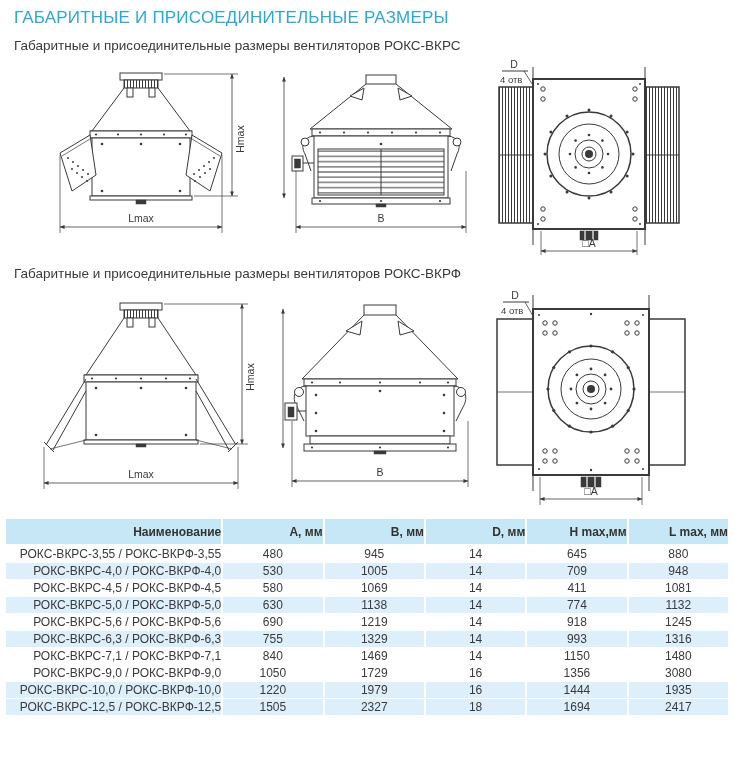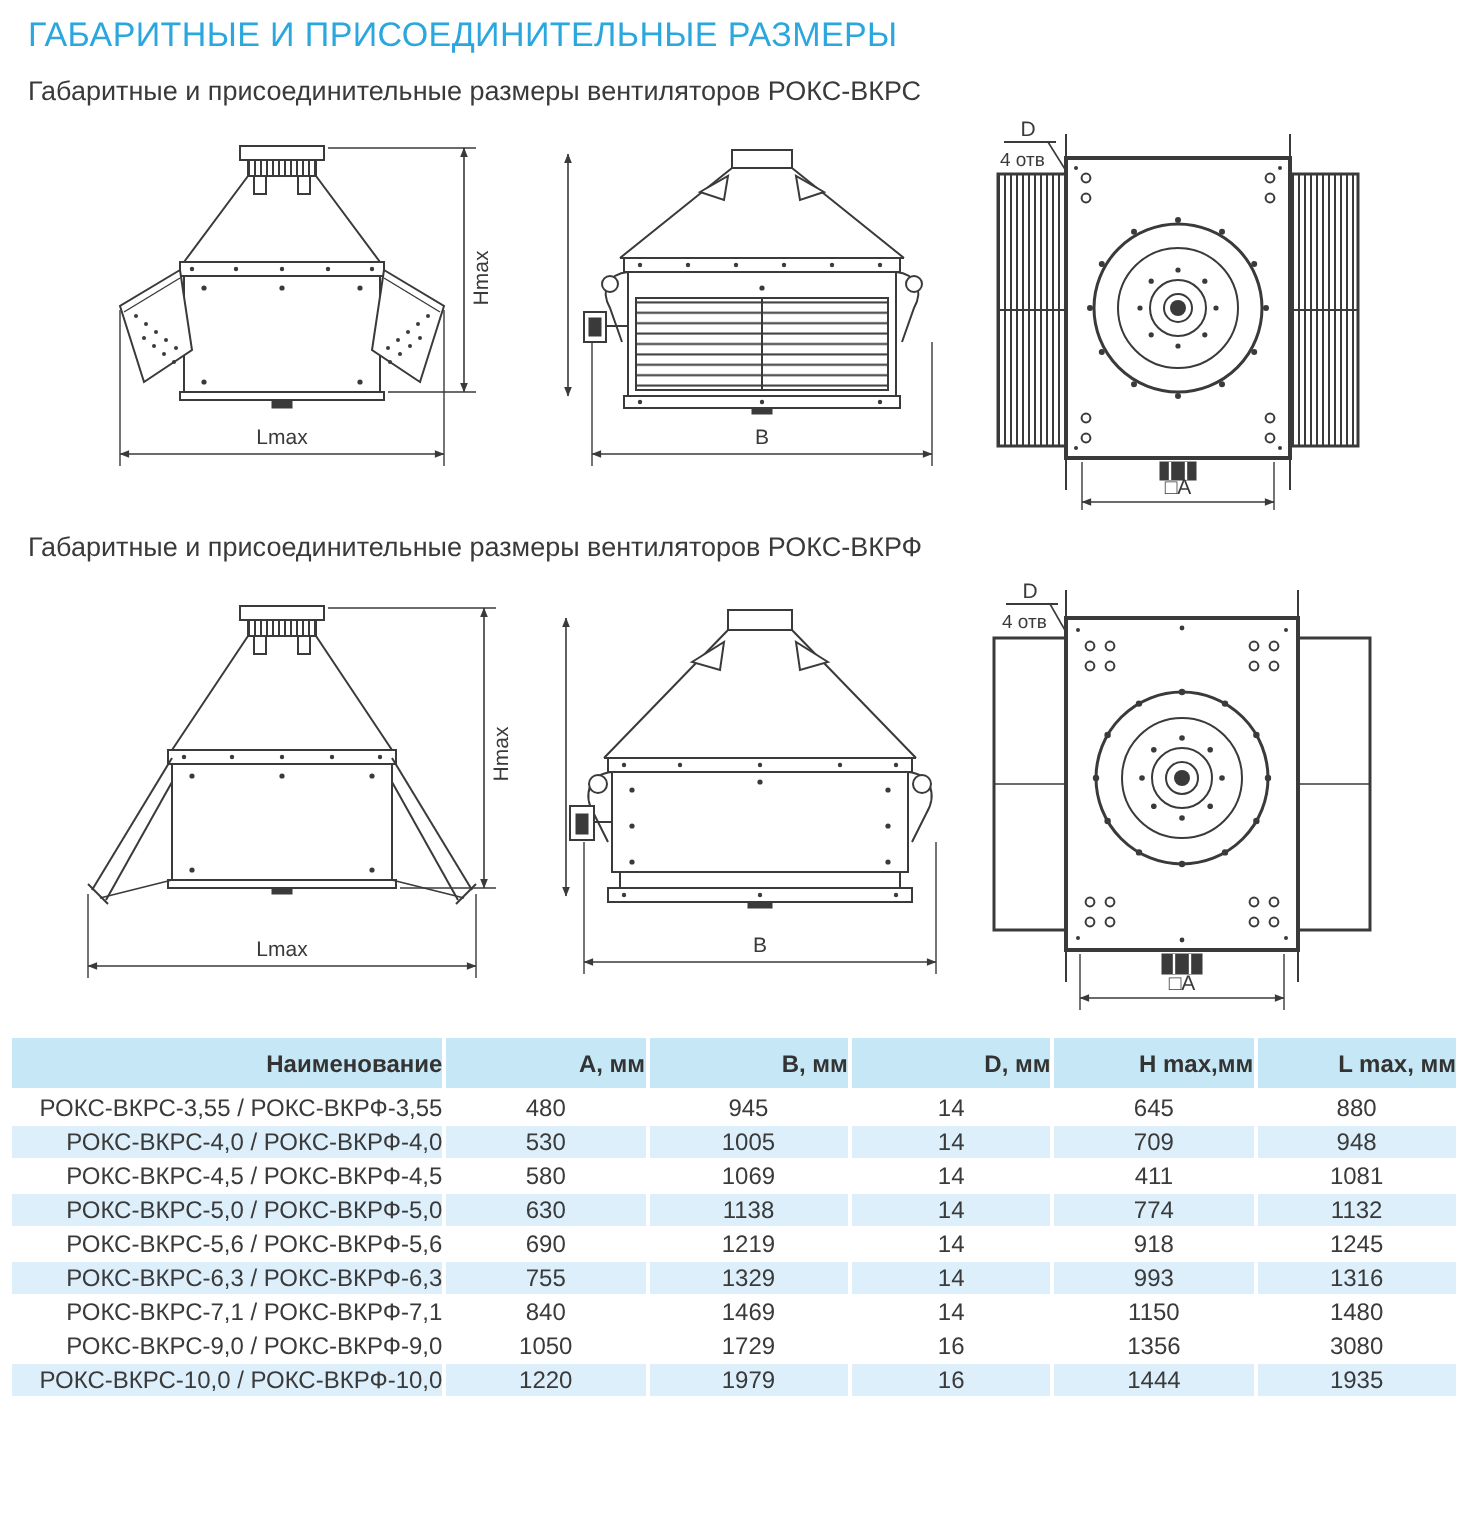--- a/index.html
+++ b/index.html
@@ -546,14 +546,22 @@
         <td>3080</td>
       </tr>
       <tr class="alt">
         <td class="name">РОКС-ВКРС-10,0 / РОКС-ВКРФ-10,0</td>
         <td>1220</td>
         <td>1979</td>
         <td>16</td>
         <td>1444</td>
         <td>1935</td>
       </tr>
+      <tr class="alt">
+        <td class="name">РОКС-ВКРС-12,5 / РОКС-ВКРФ-12,5</td>
+        <td>1505</td>
+        <td>2327</td>
+        <td>18</td>
+        <td>1694</td>
+        <td>2417</td>
+      </tr>
     </tbody>
 </table>
 
 </body></html>

